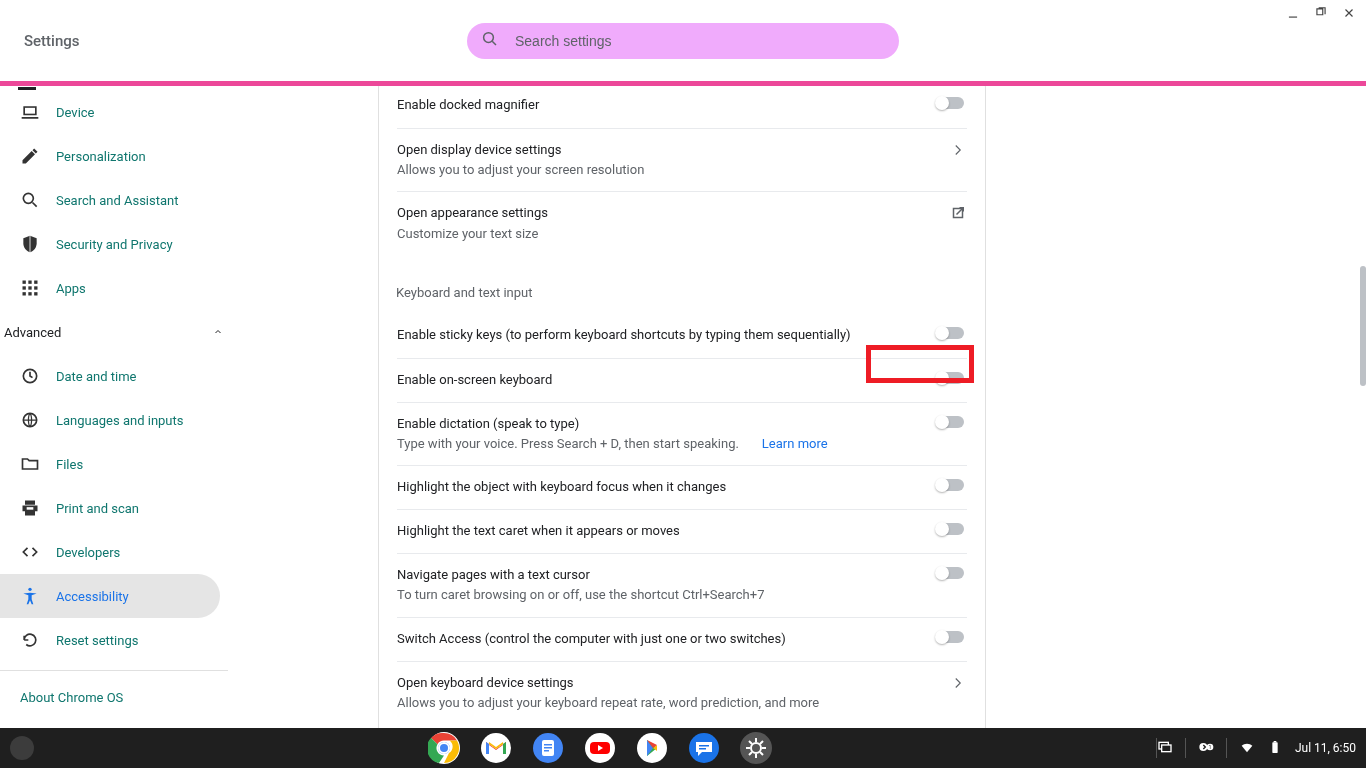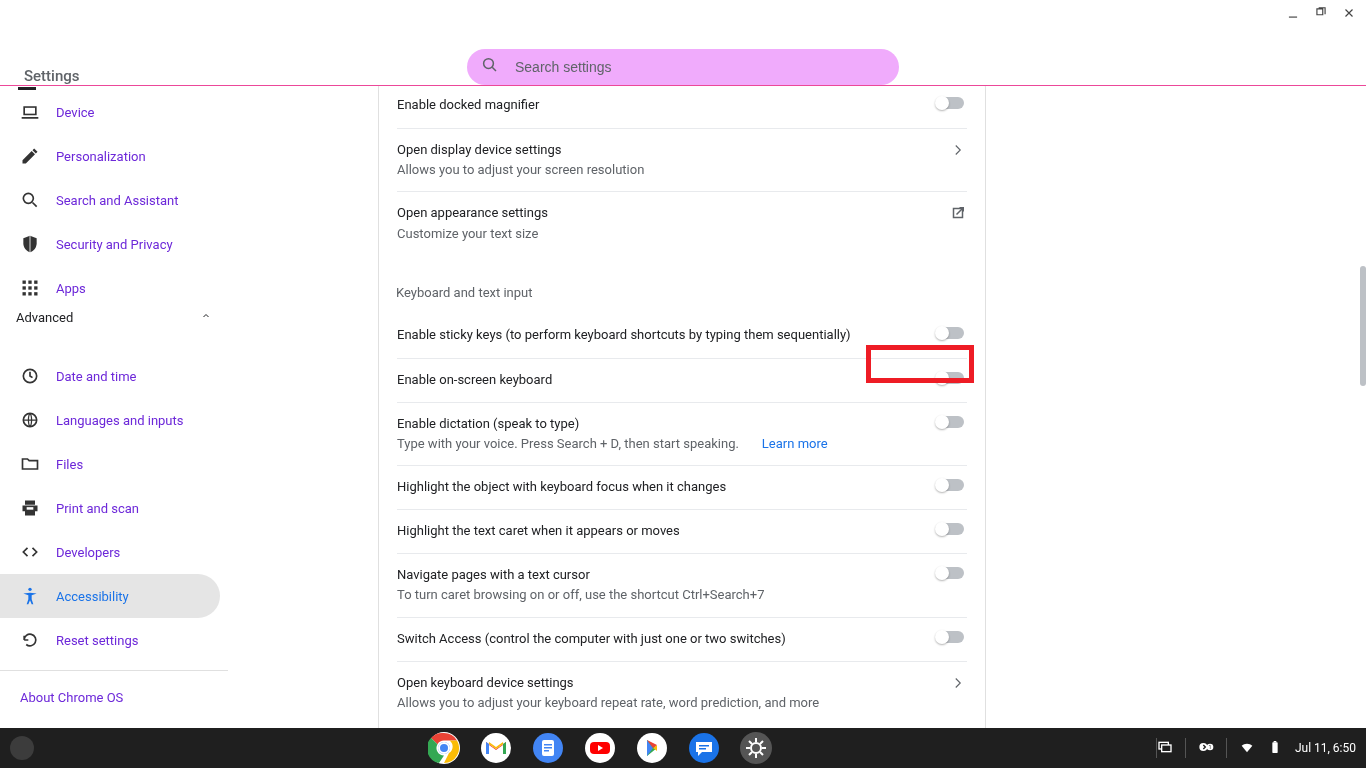--- a/index.html
+++ b/index.html
@@ -4,37 +4,37 @@
 <style>
   * { box-sizing: border-box; margin: 0; padding: 0; }
   html, body { width: 1366px; height: 768px; font-family: "Roboto", "Segoe UI", Arial, sans-serif; overflow: hidden; background: #fff; }
   
   
   .window-controls { position: absolute; top: 6px; right: 10px; display: flex; gap: 14px; z-index: 100; }
   .win-ctrl { width: 14px; height: 14px; display: flex; align-items: center; justify-content: center; cursor: pointer; color: #444; }
   .win-ctrl svg { width: 14px; height: 14px; }
   
   
-  .header { height: 86px; display: flex; align-items: flex-end; padding-left: 24px; border-bottom: 1px solid #ec4899; position: relative; background: #fff; z-index: 10; }
+  .header { height: 86px; display: flex; align-items: center; padding-left: 24px; border-bottom: 5px solid #ec4899; position: relative; background: #fff; z-index: 10; }
   .header-title { font-size: 15px; color: #5f6368; font-weight: 500; }
   .search-box { position: absolute; left: 50%; transform: translateX(-50%); width: 432px; height: 36px; background: #f0abfc; border-radius: 18px; display: flex; align-items: center; padding: 0 14px; }
   .search-box svg { width: 18px; height: 18px; color: #5f6368; flex-shrink: 0; }
   .search-box input { border: none; background: transparent; font-size: 14px; margin-left: 16px; width: 100%; outline: none; color: #5f6368; }
   .search-box input::placeholder { color: #5f6368; }
   
   
   .content { display: flex; height: 682px; }
   .sidebar { width: 228px; overflow: hidden; display: flex; flex-direction: column; }
   .sidebar-scroll { flex: 1; overflow: hidden; }
-  .sidebar-item { display: flex; align-items: center; height: 44px; padding-left: 20px; cursor: pointer; color: #6d28d9; font-size: 13px; }
+  .sidebar-item { display: flex; align-items: center; height: 44px; padding-left: 20px; cursor: pointer; color: #0f766e; font-size: 13px; }
   .sidebar-item .icon { width: 20px; height: 20px; margin-right: 16px; display: flex; align-items: center; justify-content: center; color: #333; }
   .sidebar-item .icon svg { width: 20px; height: 20px; }
   .sidebar-item.active { background: #e5e5e5; color: #1a73e8; border-top-right-radius: 22px; border-bottom-right-radius: 22px; margin-right: 8px; }
   .sidebar-item.active .icon { color: #1a73e8; }
-  .sidebar-advanced { display: flex; justify-content: space-between; height: 44px; padding: 0 16px; cursor: pointer; color: #202124; font-size: 13px; }
+  .sidebar-advanced { display: flex; align-items: center; justify-content: space-between; height: 44px; padding: 0 4px; cursor: pointer; color: #202124; font-size: 13px; }
   .sidebar-advanced .chev { width: 12px; height: 12px; }
   .sidebar-footer { border-top: 1px solid #e0e0e0; margin-top: 8px; padding-top: 4px; }
   .sidebar-footer .sidebar-item { padding-left: 20px; }
   .sidebar-cut { height: 4px; margin-left: 18px; width: 18px; border-bottom: 3px solid #202124; }
   
   
   .main { flex: 1; position: relative; overflow: hidden; }
   .card { position: absolute; left: 150px; width: 608px; top: -6px; bottom: -40px; border-left: 1px solid #e0e0e0; border-right: 1px solid #e0e0e0; background: #fff; border-radius: 8px; padding: 4px 18px 0 18px; }
   .row { border-top: 1px solid #e8eaed; display: flex; align-items: flex-start; justify-content: space-between; padding: 12px 0; min-height: 44px; }
   .row:first-of-type { border-top: none; }

